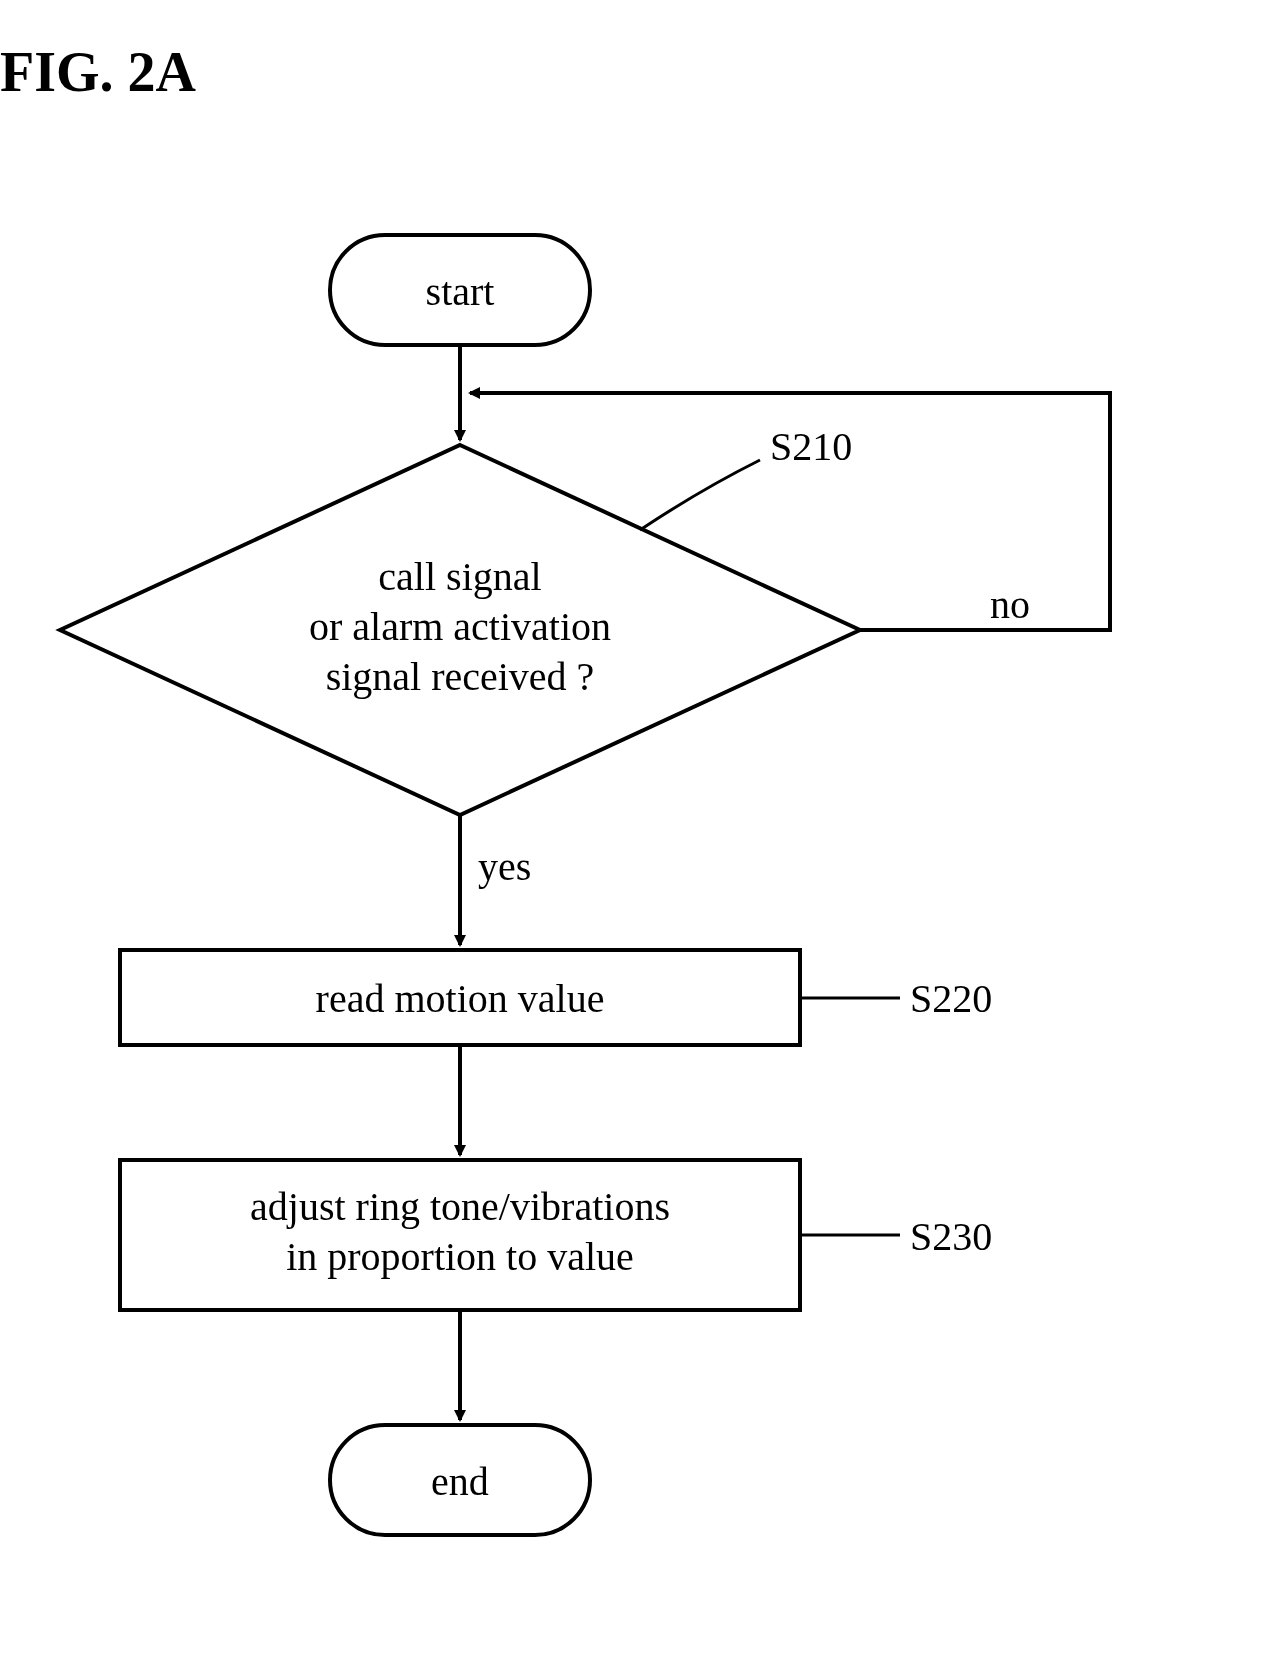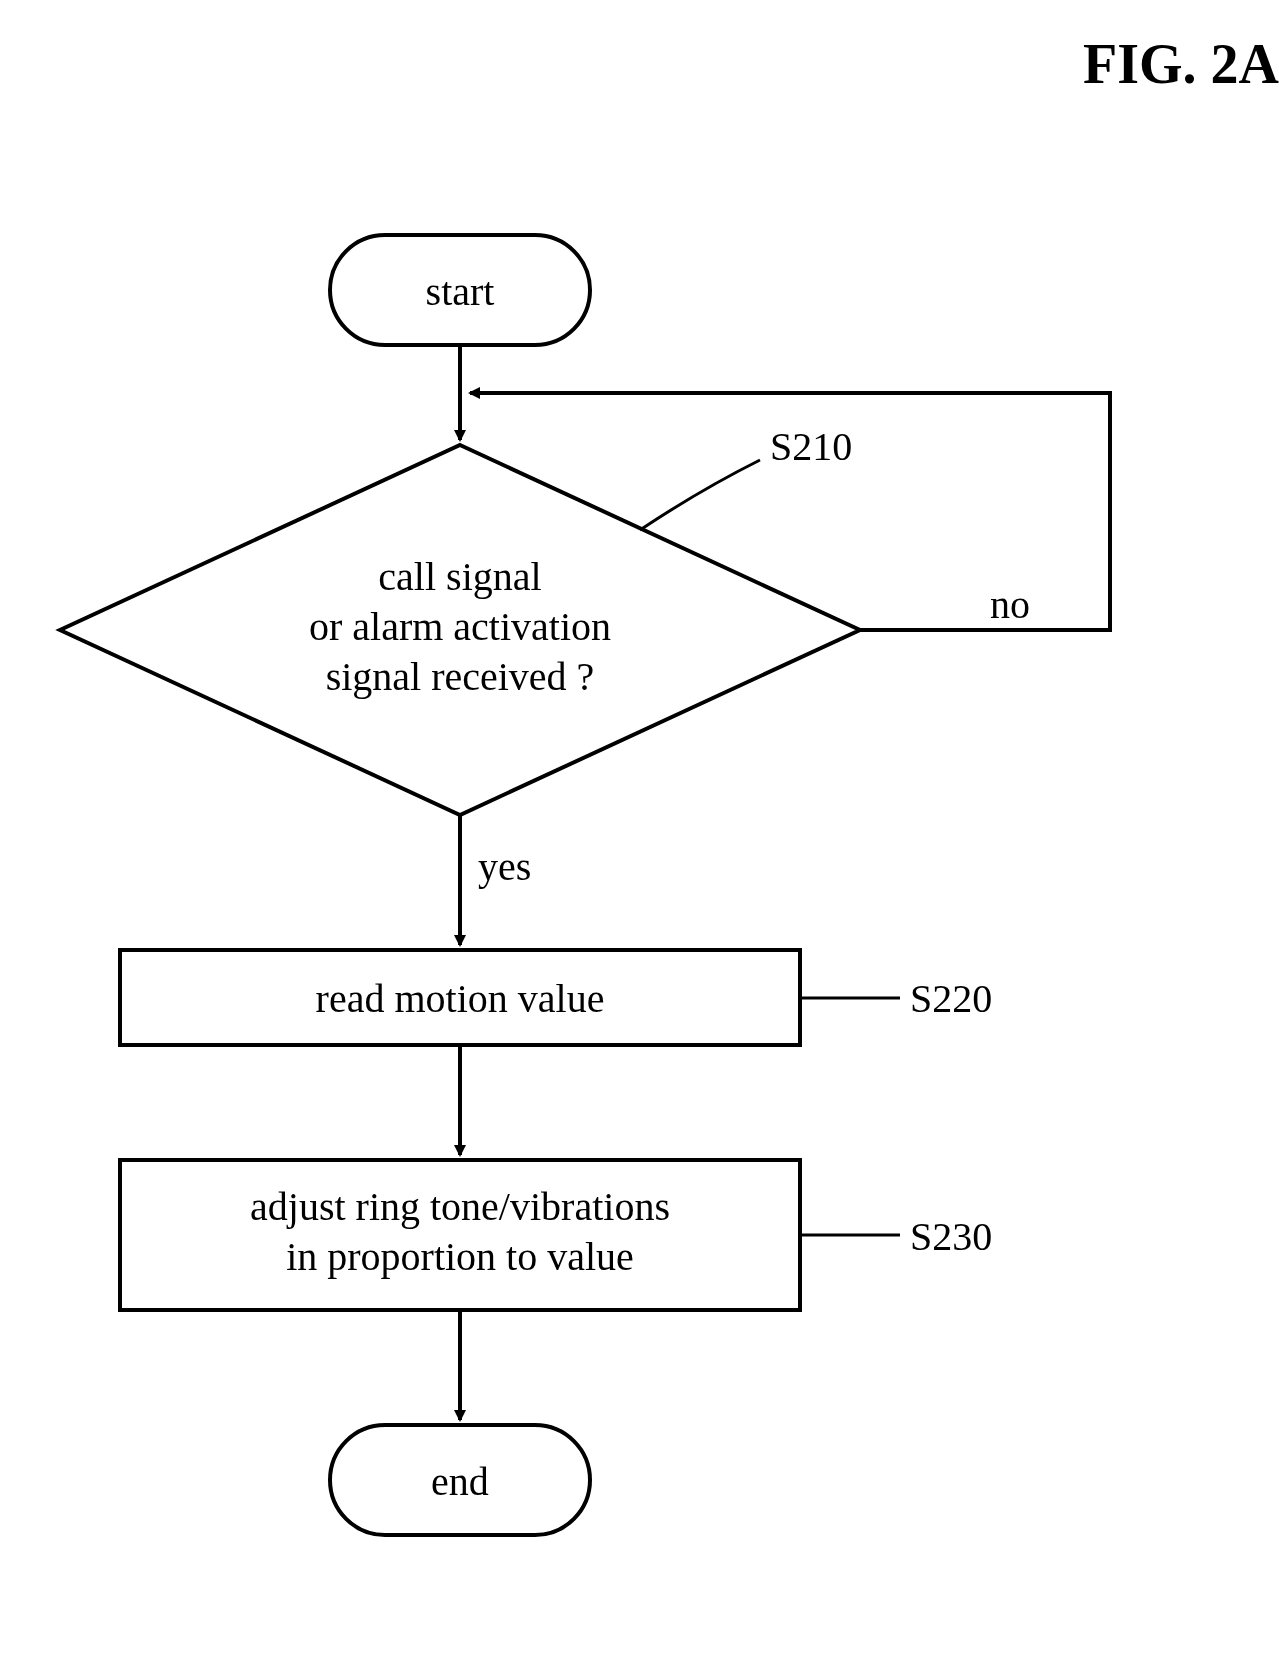--- a/index.html
+++ b/index.html
@@ -6,24 +6,24 @@
     margin: 0;
     padding: 0;
     background: #ffffff;
     font-family: "Times New Roman", Times, serif;
     width: 1279px;
     height: 1676px;
     position: relative;
   }
   .title {
     position: absolute;
-    top: 32px;
+    top: 40px;
     left: 0;
     width: 100%;
-    text-align: right;
+    text-align: left;
     font-size: 56px;
     font-weight: bold;
   }
   svg {
     position: absolute;
     top: 0;
     left: 0;
   }
   .flow-text {
     font-family: "Times New Roman", Times, serif;

